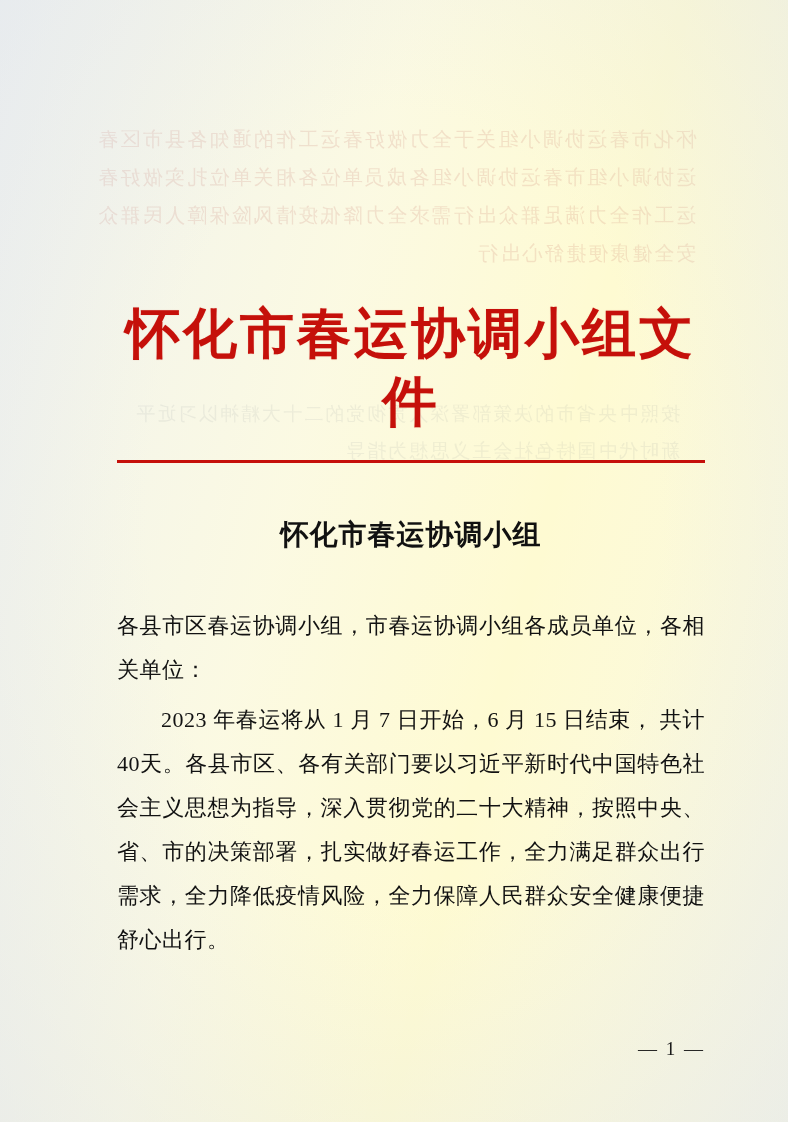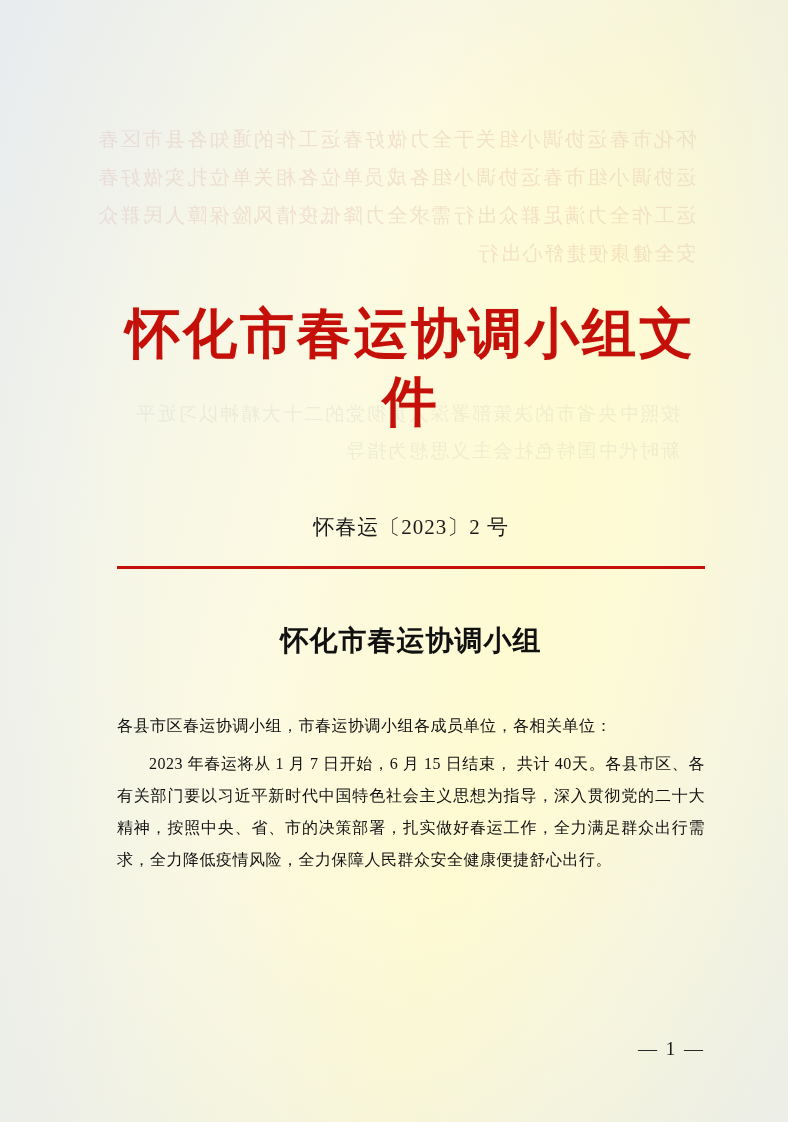--- a/index.html
+++ b/index.html
@@ -103,21 +103,21 @@
     font-size: 28px;
     line-height: 1.6;
     color: #111;
     letter-spacing: 1px;
   }
   .title-line-2 {
     display: block;
   }
   .body-block {
     margin-top: 46px;
-    font-size: 16px;
+    font-size: 22px;
     line-height: 2.0;
     color: #121212;
     letter-spacing: 0.5px;
     text-align: justify;
   }
   .para {
     margin: 0 0 6px 0;
   }
   .para.indent {
     text-indent: 2em;
@@ -141,21 +141,20 @@
 
   <div class="bleed">怀化市春运协调小组关于全力做好春运工作的通知各县市区春运协调小组市春运协调小组各成员单位各相关单位扎实做好春运工作全力满足群众出行需求全力降低疫情风险保障人民群众安全健康便捷舒心出行</div>
   <div class="bleed2">按照中央省市的决策部署深入贯彻党的二十大精神以习近平新时代中国特色社会主义思想为指导</div>
 
   <div class="edge-shade"></div>
 
   <div class="content">
 
     <div class="masthead">怀化市春运协调小组文件</div>
 
-    <div class="doc-number">怀春运〔2023〕2 号</div>
 
     <div class="red-rule"></div>
 
     <div class="title-block">
       <span>怀化市春运协调小组</span>
     </div>
 
     <div class="body-block">
       <p class="para">各县市区春运协调小组，市春运协调小组各成员单位，各相关单位：</p>
       <p class="para indent">2023 年春运将从 1 月 7 日开始，6 月 15 日结束， 共计 40天。各县市区、各有关部门要以习近平新时代中国特色社会主义思想为指导，深入贯彻党的二十大精神，按照中央、省、市的决策部署，扎实做好春运工作，全力满足群众出行需求，全力降低疫情风险，全力保障人民群众安全健康便捷舒心出行。</p>

